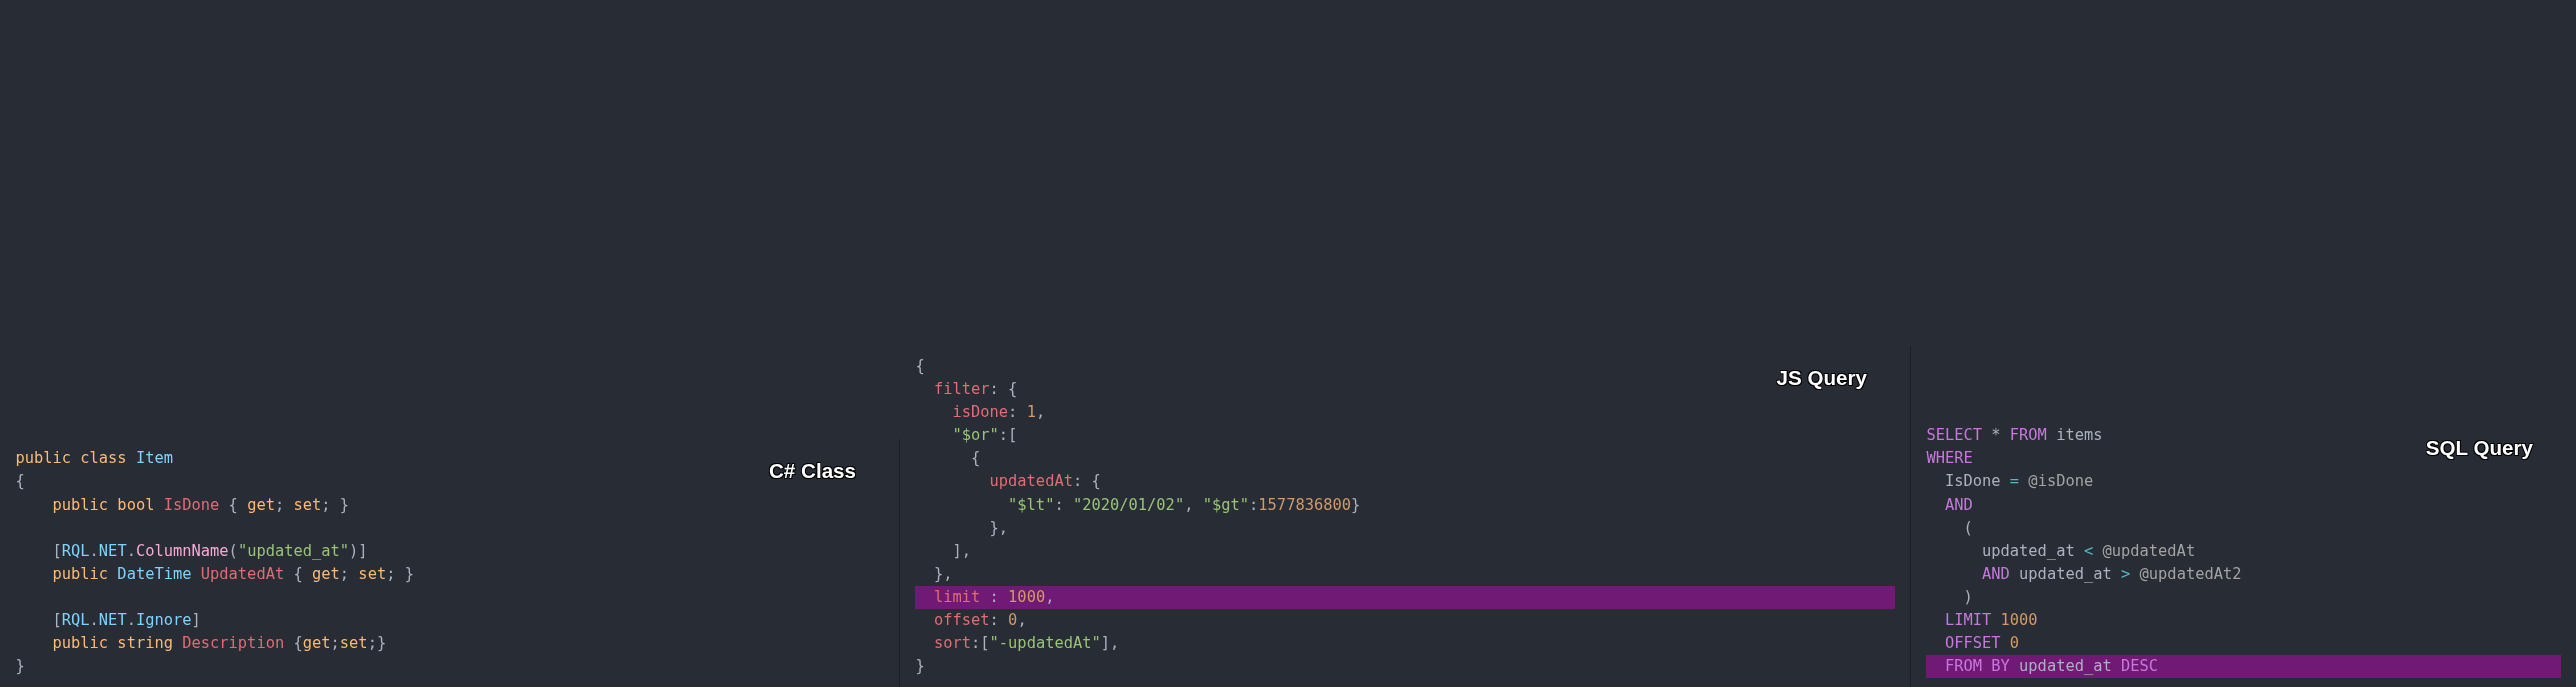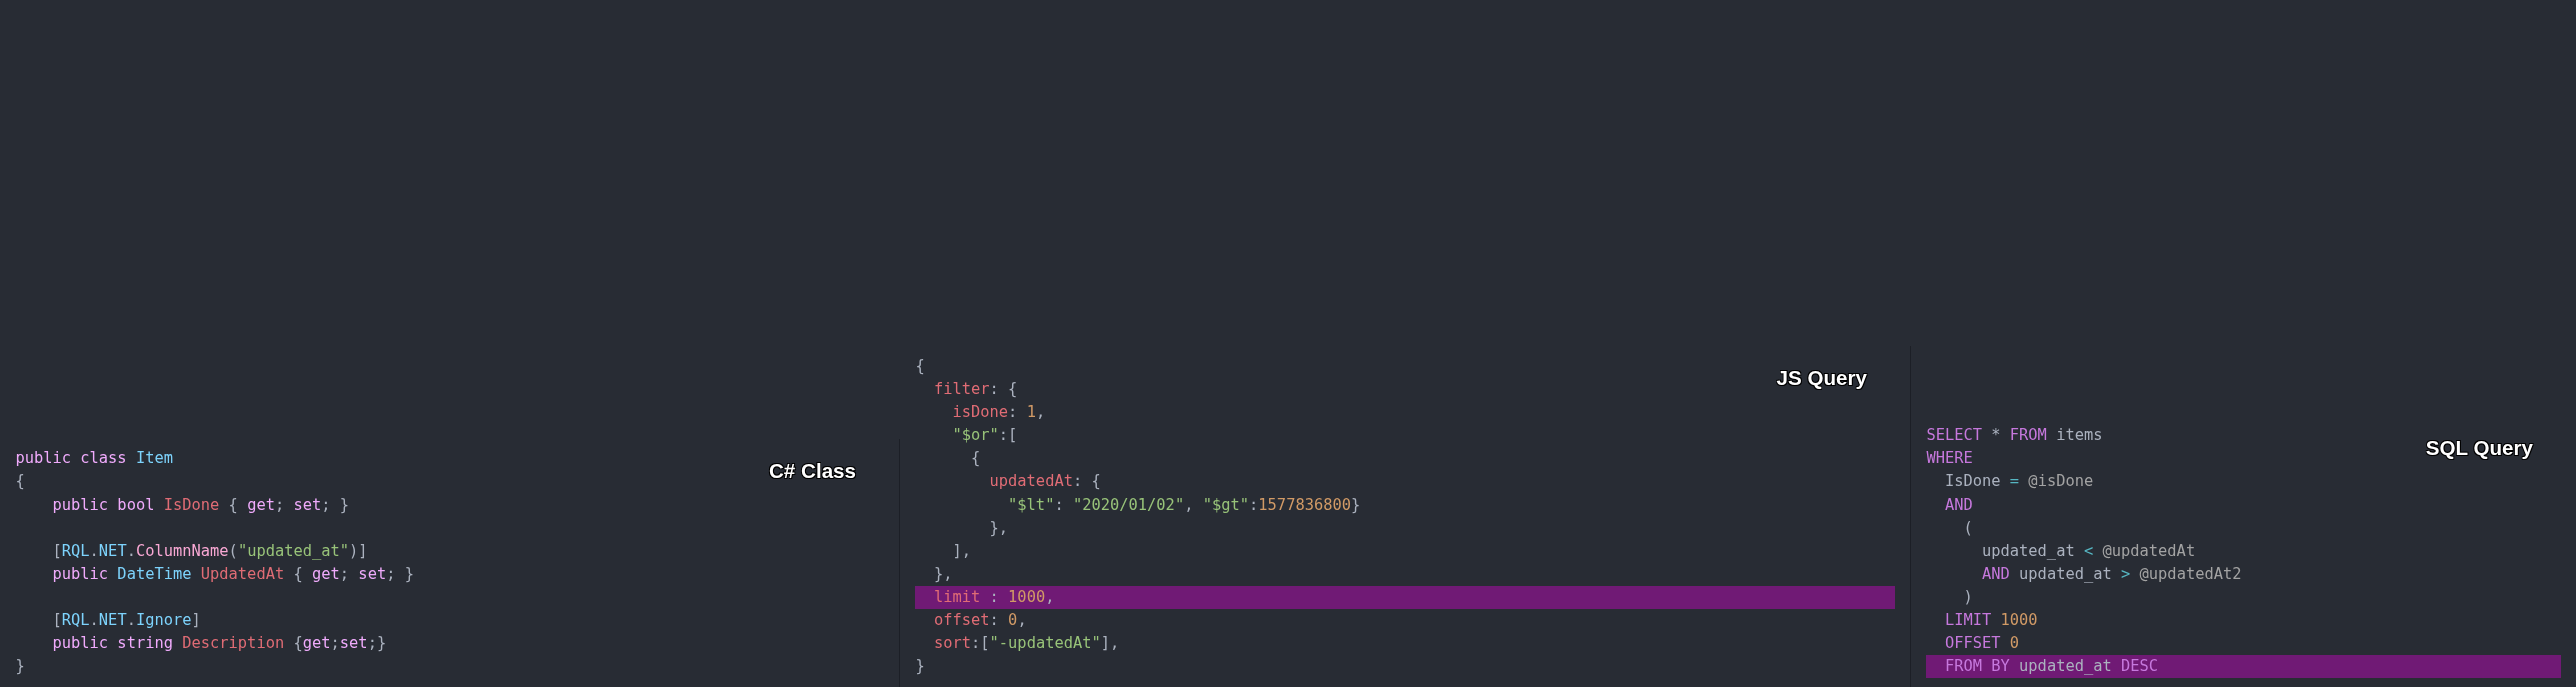--- a/index.html
+++ b/index.html
@@ -33,21 +33,21 @@
       top: 17px;
       right: 43px;
       font-family: 'Segoe UI', Arial, sans-serif;
       font-weight: 900;
       font-size: 20.6px;
       color: #ffffff;
       text-shadow: -0.9px -0.9px 0 #000, 0.9px -0.9px 0 #000, -0.9px 0.9px 0 #000, 0.9px 0.9px 0 #000;
       font-style: normal;
     }
     pre { white-space: pre; }
-    .kw   { color: #f0abfc; }  
+    .kw   { color: #fdba74; }  
     .cls  { color: #7dd3fc; }  
     .prop { color: #e06c75; }  
     .meth { color: #f9a8d4; }  
     .str  { color: #98c379; }  
     .num  { color: #d19a66; }  
     .punc { color: #abb2bf; }  
     .attr { color: #abb2bf; }  
     .at   { color: #a3a3a3; }  
     .op   { color: #56b6c2; }  
     .sqlkw{ color: #c678dd; }

